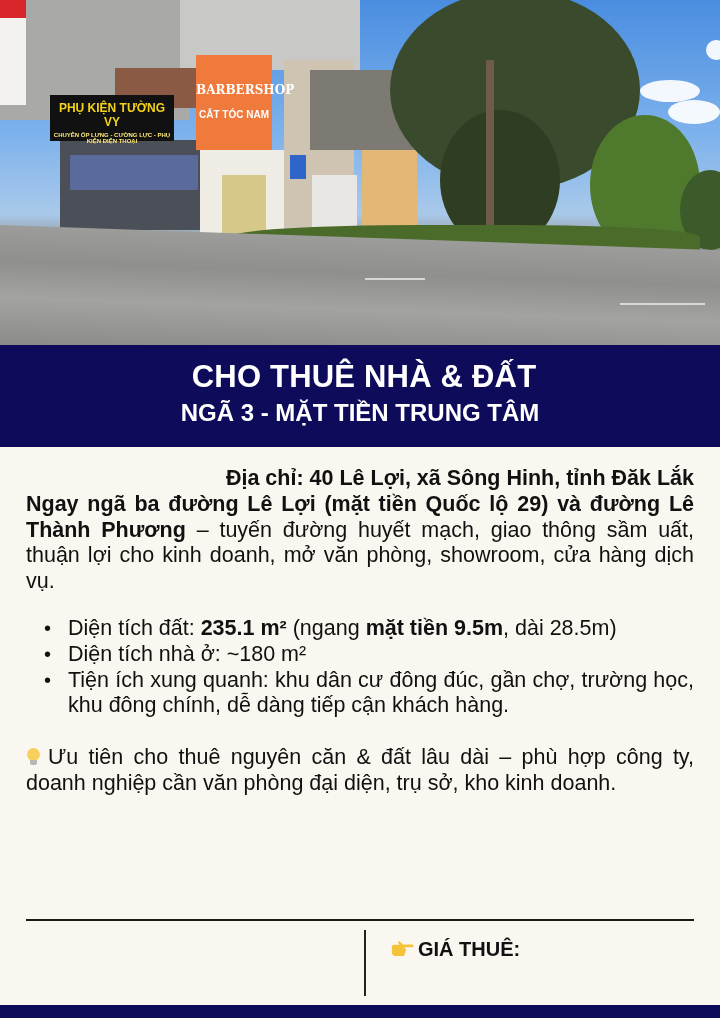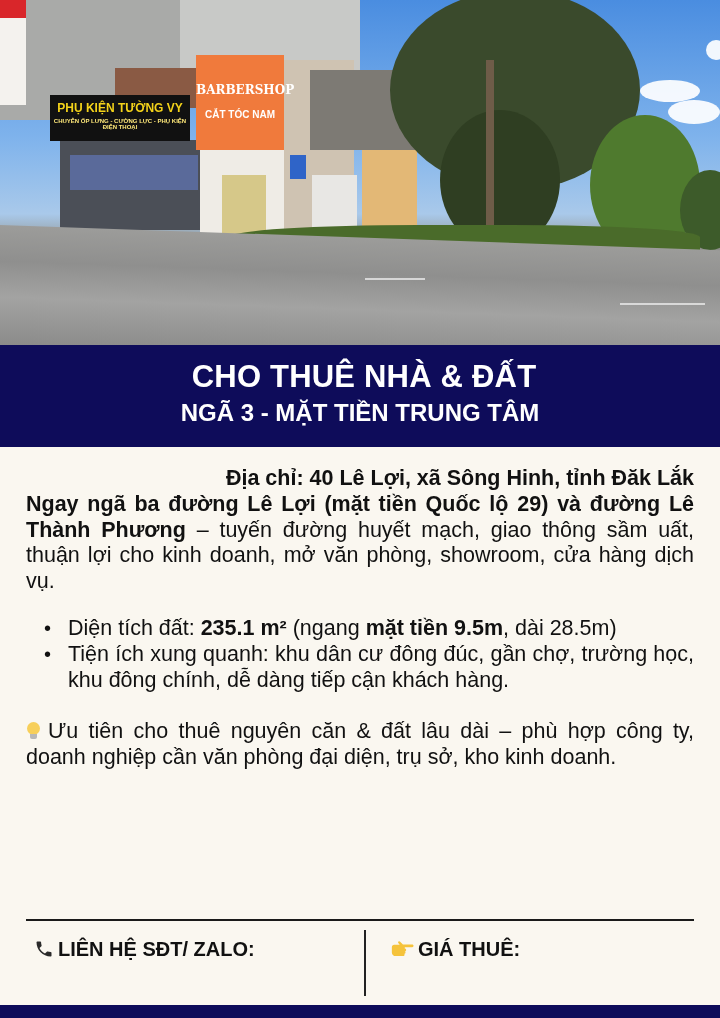--- a/index.html
+++ b/index.html
@@ -3,23 +3,23 @@
   <meta charset="utf-8">
   <style>
     html, body { margin:0; padding:0; }
     body { width:720px; height:1018px; overflow:hidden; background:#faf7f0; font-family:"Liberation Sans", sans-serif; color:#111; position:relative; }
     .photo { position:absolute; left:0; top:0; width:720px; height:345px; overflow:hidden; background:linear-gradient(180deg,#4a8de0 0%,#7fb3ec 40%,#a9c9ea 62%,#8e8f8a 72%,#9a9a98 100%); }
     .sky-cloud { position:absolute; background:#fff; border-radius:50%; opacity:.92; }
     .bldg { position:absolute; }
     .road { position:absolute; left:0; top:225px; width:720px; height:120px; background:linear-gradient(180deg,#9c9c9a 0%,#8f8f8e 30%,#a3a3a2 60%,#8b8b8a 100%); transform:skewY(2deg); transform-origin:left top; }
     .lane { position:absolute; height:2px; background:#e9e9e9; opacity:.8; }
     .tree { position:absolute; border-radius:50%; }
-    .sign-ptv { position:absolute; left:50px; top:95px; width:140px; height:46px; background:#111; color:#f3d21a; font-weight:bold; font-size:12px; text-align:center; padding-top:6px; box-sizing:border-box; }
+    .sign-ptv { position:absolute; left:50px; top:95px; width:124px; height:46px; background:#111; color:#f3d21a; font-weight:bold; font-size:12px; text-align:center; padding-top:6px; box-sizing:border-box; }
     .sign-ptv small { display:block; color:#ffe97a; font-size:6px; margin-top:3px; }
-    .sign-barber { position:absolute; left:196px; top:55px; width:88px; height:95px; background:#f07a3c; color:#fff; text-align:center; box-sizing:border-box; padding-top:28px; font-family:"DejaVu Serif", serif; font-size:12px; font-weight:bold; }
+    .sign-barber { position:absolute; left:196px; top:55px; width:76px; height:95px; background:#f07a3c; color:#fff; text-align:center; box-sizing:border-box; padding-top:28px; font-family:"DejaVu Serif", serif; font-size:12px; font-weight:bold; }
     .sign-barber small { display:block; font-size:10px; margin-top:12px; font-family:"Liberation Sans", sans-serif; }
 
     .banner { position:absolute; left:0; top:345px; width:720px; height:102px; background:#0e0c5a; color:#fff; text-align:center; }
     .banner .t1 { position:absolute; left:8px; right:0; top:14px; font-size:31px; font-weight:bold; letter-spacing:0.2px; }
     .banner .t2 { position:absolute; left:0; right:0; top:54px; font-size:24px; font-weight:bold; }
 
     .content { position:absolute; left:26px; top:466px; width:668px; font-size:21.5px; line-height:25.8px; }
     .addr { font-weight:bold;text-align:right; }
     .intro { text-align:justify; margin:0; }
     .b { font-weight:bold; }
@@ -88,34 +88,30 @@
   <div class="t1">CHO THUÊ NHÀ &amp; ĐẤT</div>
   <div class="t2">NGÃ 3 - MẶT TIỀN TRUNG TÂM</div>
 </div>
 
 <div class="content">
   <div class="addr">Địa chỉ: 40 Lê Lợi, xã Sông Hinh, tỉnh Đăk Lắk</div>
   <p class="intro"><span class="b">Ngay ngã ba đường Lê Lợi (mặt tiền Quốc lộ 29) và đường Lê Thành Phương</span><span> – tuyến đường huyết mạch, giao thông sầm uất, thuận lợi cho kinh doanh, mở văn phòng, showroom, cửa hàng dịch vụ.</span></p>
 
   <ul class="features">
     <li><span>Diện tích đất: </span><span class="b">235.1 m²</span><span> (ngang </span><span class="b">mặt tiền 9.5m</span><span>, dài 28.5m)</span></li>
+    <li>Diện tích nhà ở: ~180 m²</li>
     <li>Tiện ích xung quanh: khu dân cư đông đúc, gần chợ, trường học, khu đông chính, dễ dàng tiếp cận khách hàng.</li>
   </ul>
 
   <div class="note"><span class="bulb"></span><span>Ưu tiên cho thuê nguyên căn &amp; đất lâu dài – phù hợp công ty, doanh nghiệp cần văn phòng đại diện, trụ sở, kho kinh doanh.</span></div>
 </div>
 
 <div class="divider"></div>
 
 <div class="footer-col left-col">
-  <div>
-    <svg class="icon-phone" viewBox="0 0 24 24">
-        <path fill="#2a2a2a" d="M6.6 10.8c1.4 2.8 3.8 5.1 6.6 6.6l2.2-2.2c.3-.3.7-.4 1-.2 1.1.4 2.3.6 3.6.6.6 0 1 .4 1 1V20c0 .6-.4 1-1 1C10.6 21 3 13.4 3 4c0-.6.4-1 1-1h3.5c.6 0 1 .4 1 1 0 1.3.2 2.5.6 3.6.1.3 0 .7-.2 1L6.6 10.8z"></path>
-      </svg><span>LIÊN HỆ SĐT/ ZALO:</span>
-  </div>
 </div>
 
 <div class="vsep"></div>
 
 <div class="footer-col right-col">
   <div>
     <svg class="icon-hand" viewBox="0 0 26 18">
         <path fill="#f5c33b" d="M2 7c0-1.5 1.2-2.5 2.5-2.5h6L9 2.5C8.4 1.6 9 .5 10 .6c.4 0 .7.2 1 .5l3 3h10c.9 0 1.5.7 1.5 1.5S24.9 7 24 7h-8v1.5c.8 0 1.5.7 1.5 1.5s-.6 1.4-1.3 1.5c.4.3.6.7.6 1.2 0 .8-.6 1.4-1.4 1.5.3.3.4.6.4 1 0 .8-.7 1.5-1.5 1.5H6c-2.2 0-4-1.8-4-4V7z"></path>
       </svg><span>GIÁ THUÊ:</span>
   </div>

